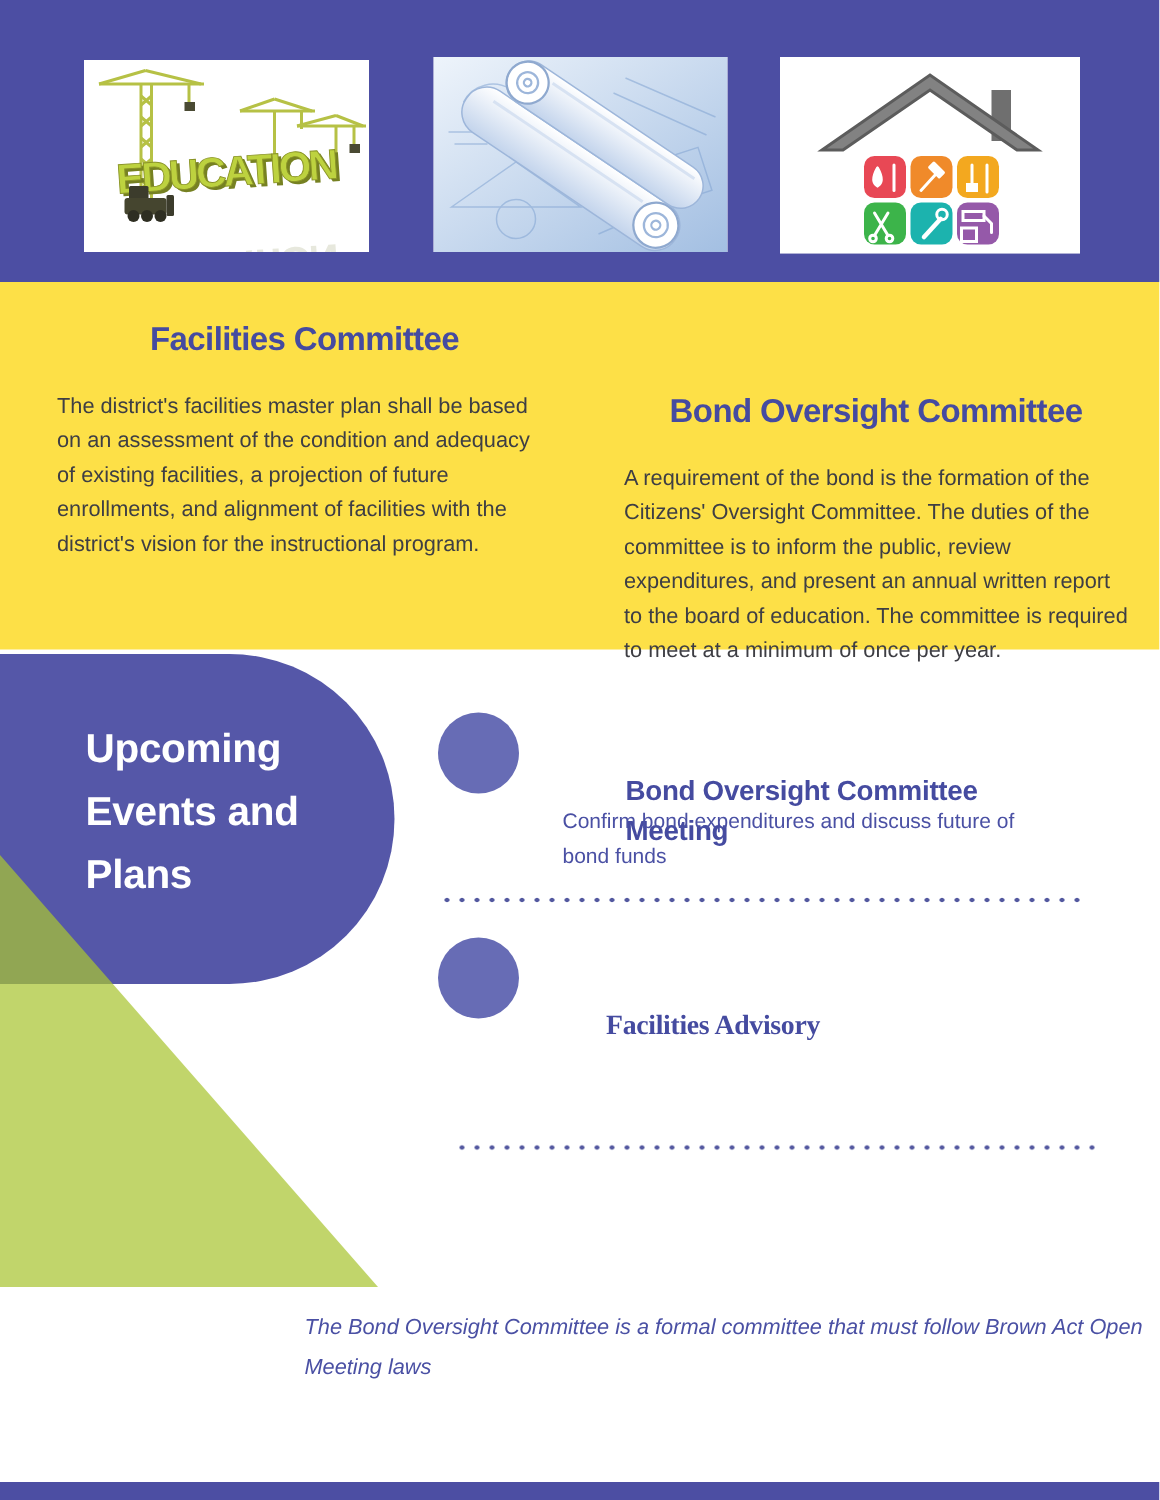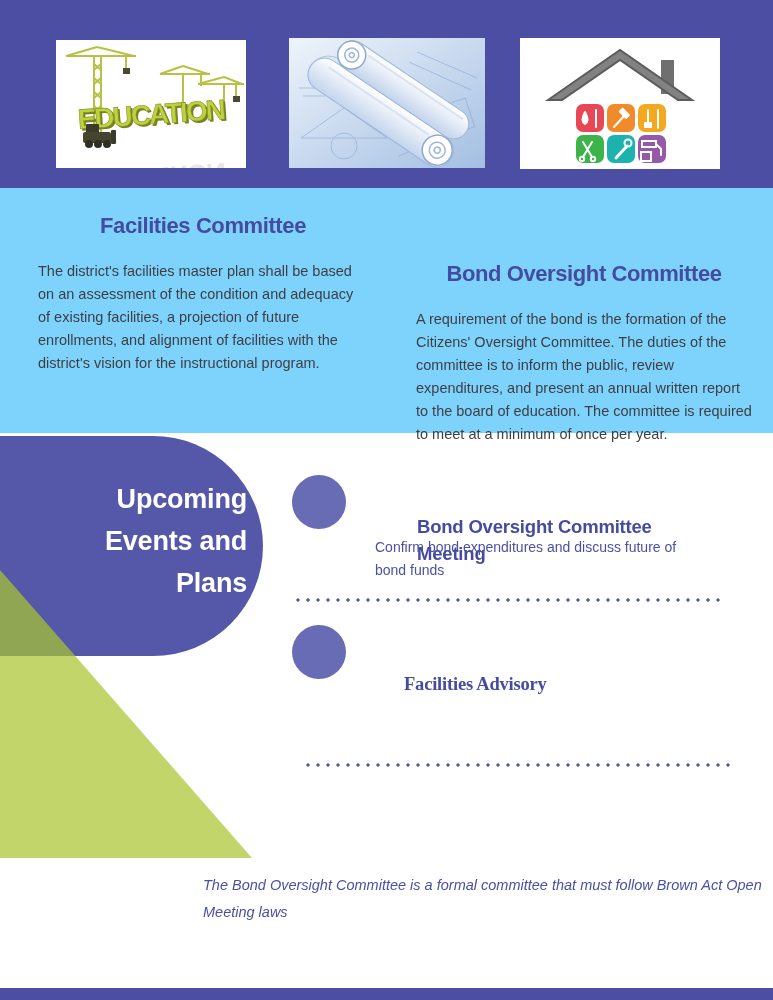--- a/index.html
+++ b/index.html
@@ -8,33 +8,33 @@
 
   
   .header-band{position:absolute;left:0;top:0;width:773px;height:188px;background:#4c4ea3;}
   .card{position:absolute;background:#ffffff;overflow:hidden;}
   .card1{left:56px;top:40px;width:190px;height:128px;}
   .card2{left:289px;top:38px;width:196px;height:130px;}
   .card3{left:520px;top:38px;width:200px;height:131px;}
   .card svg{display:block;}
 
   
-  .committees{position:absolute;left:0;top:188px;width:773px;height:245px;background:#7dd3fc;}
+  .committees{position:absolute;left:0;top:188px;width:773px;height:245px;background:#fde047;}
   .col{position:absolute;top:0;}
   .col1{left:38px;width:330px;}
   .col2{left:416px;width:336px;margin-top:48px;}
   .committee-title{margin-top:25px;text-align:center;font-size:22px;font-weight:bold;color:#454ba0;letter-spacing:-0.4px;}
   .committee-body{margin-top:21px;font-size:14.5px;line-height:23px;color:#3e3e44;}
 
   
   .blob{position:absolute;left:0;top:436px;width:263px;height:220px;background:#5557a8;border-radius:0 110px 110px 0;z-index:2;}
   .triangle{position:absolute;left:0;top:570px;width:252px;height:288px;background:rgba(169,197,50,0.72);
             clip-path:polygon(0 0,100% 100%,0 100%);z-index:3;}
   .blob-title{position:absolute;left:57px;top:478px;width:190px;font-size:27px;font-weight:bold;color:#ffffff;
-              line-height:42px;z-index:5;letter-spacing:-0.2px;text-align:right;}
+              line-height:42px;z-index:5;letter-spacing:-0.2px;}
   .bullet{position:absolute;width:54px;height:54px;border-radius:50%;background:#676cb5;z-index:4;}
   .bullet1{left:292px;top:475px;}
   .bullet2{left:292px;top:625px;}
   .ev-title{position:absolute;font-size:18.5px;font-weight:bold;color:#454ba0;line-height:27px;letter-spacing:-0.2px;margin-top:39px;}
   .ev1-title{left:417px;top:474px;width:285px;}
   .ev2-title{left:404px;top:632px;width:285px;font-family:Liberation Serif, serif;}
   .ev-desc{position:absolute;font-size:14px;color:#4a50a4;line-height:23px;}
   .ev1-desc{left:375px;top:536px;width:325px;}
   .ev2-desc{left:381px;top:697px;width:315px;}
   .dots{position:absolute;height:4px;background-image:radial-gradient(circle,#53589f 1.5px,transparent 1.7px);

